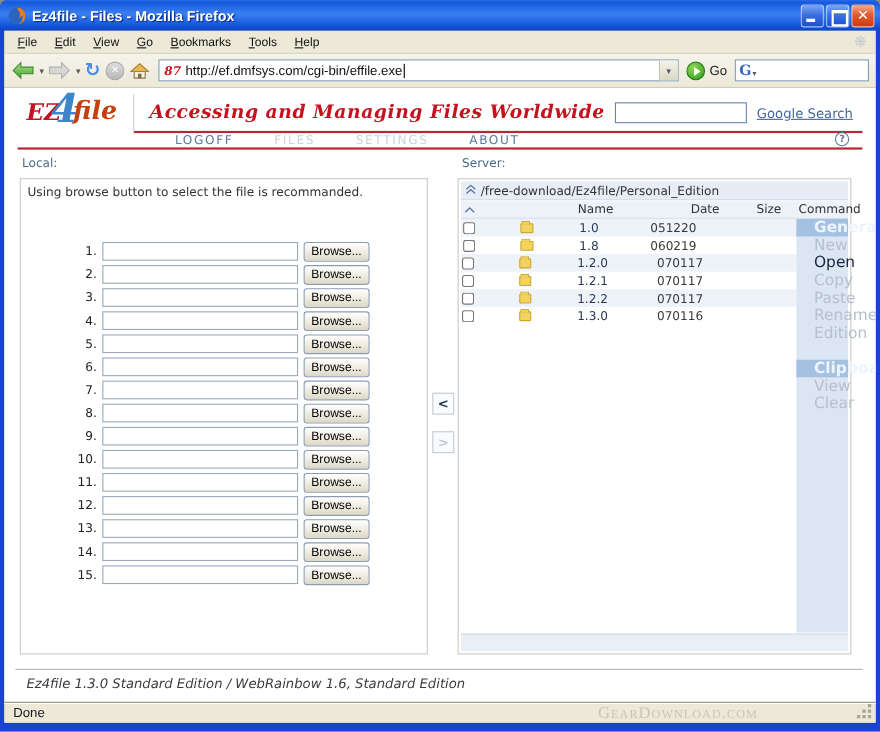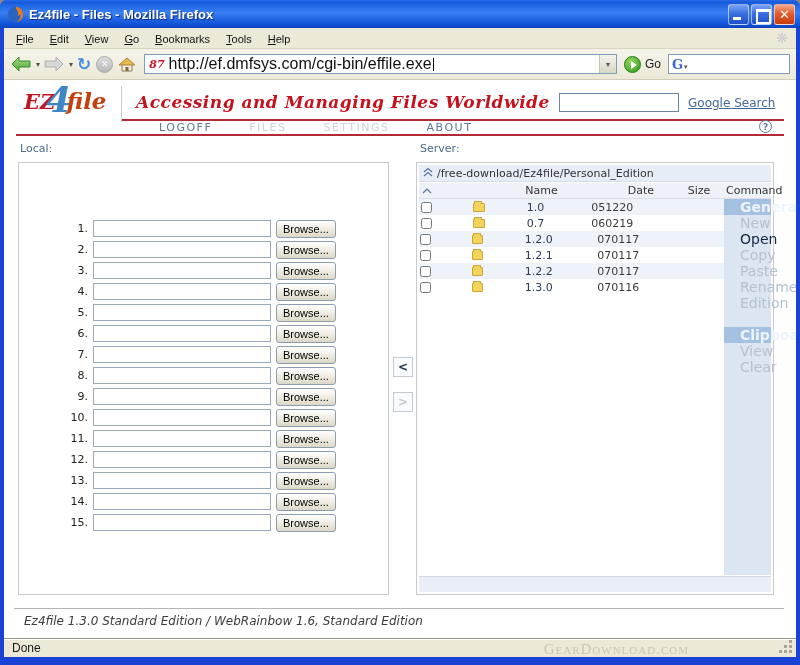--- a/index.html
+++ b/index.html
@@ -41,21 +41,21 @@
   .navbar{ height:31px; background:linear-gradient(#f6f4ea,#ece9d8); border-bottom:1px solid #d0ccb8;
     display:flex; align-items:center; padding:0 6px; gap:3px; }
   .tb-btn{ display:flex; align-items:center; justify-content:center; height:24px; padding:0 1px; }
   .caret{ font-size:8px; color:#555; margin-left:1px; }
   .reload-glyph{ color:#4a8ce0; font:bold 17px/17px "DejaVu Sans",sans-serif; }
   .stop-circle{ width:17px; height:17px; border-radius:50%; background:linear-gradient(#dcdcdc,#b8b8b8);
     border:1px solid #a8a8a8; color:#fff; font:bold 9px/15px "DejaVu Sans",sans-serif; text-align:center; }
   .urlbar{ flex:1; height:20px; background:#fff; border:1px solid #7f9db9; margin:0 4px;
     display:flex; align-items:center; padding-left:4px; }
   .url-favicon{ color:#cc1122; font:bold italic 11px "DejaVu Serif",serif; margin-right:4px; }
-  .url-text{ font-size:16px; color:#111; white-space:nowrap; }
+  .url-text{ font-size:12px; color:#111; white-space:nowrap; }
   .url-caret-bar{ width:1px; height:13px; background:#000; margin-left:1px; }
   .url-drop{ margin-left:auto; width:17px; height:18px; background:linear-gradient(#f4f2e8,#dcd8c6);
     border-left:1px solid #c8c4b0; display:flex; align-items:center; justify-content:center;
     font-size:8px; color:#44556a; }
   .go-wrap{ display:flex; align-items:center; gap:4px; margin-right:4px; }
   .go-circle{ width:17px; height:17px; border-radius:50%; background:radial-gradient(circle at 35% 30%,#8fd657,#2f9a1e);
     border:1px solid #237a14; position:relative; }
   .go-circle::after{ content:""; position:absolute; left:6px; top:4px;
     border-left:6px solid #fff; border-top:4px solid transparent; border-bottom:4px solid transparent; }
   .go-label{ font-size:12px; color:#222; }
@@ -249,20 +249,21 @@
           <span class="nav-item disabled">SETTINGS</span>
           <span class="nav-item enabled">ABOUT</span>
         </div>
       <span class="help-badge">?</span>
       <div class="red-line-2"></div>
 
       <span class="pane-label local">Local:</span>
       <span class="pane-label server">Server:</span>
 
       <div class="local-panel">
+        <div class="local-hint">Using browse button to select the file is recommanded.</div>
         <div class="local-rows">
 
         <div class="l-row">
             <span class="l-num">1.</span>
             <input class="l-input" style="">
             <button class="btn-xp">Browse...</button>
           </div>
             <div class="l-row">
             <span class="l-num">2.</span>
             <input class="l-input" style="">
@@ -368,21 +369,21 @@
             <span class="folder"></span>
             <span class="c-name">1.0</span>
             <span class="c-date">051220</span>
             <span class="c-size"></span>
           </div>
             <div class="sv-row">
             <span class="c-check">
                 <input type="checkbox" style="">
               </span>
             <span class="folder"></span>
-            <span class="c-name">0.7</span>
+            <span class="c-name">1.8</span>
             <span class="c-date">060219</span>
             <span class="c-size"></span>
           </div>
             <div class="sv-row">
             <span class="c-check">
                 <input type="checkbox" style="">
               </span>
             <span class="folder"></span>
             <span class="c-name">1.2.0</span>
             <span class="c-date">070117</span>

